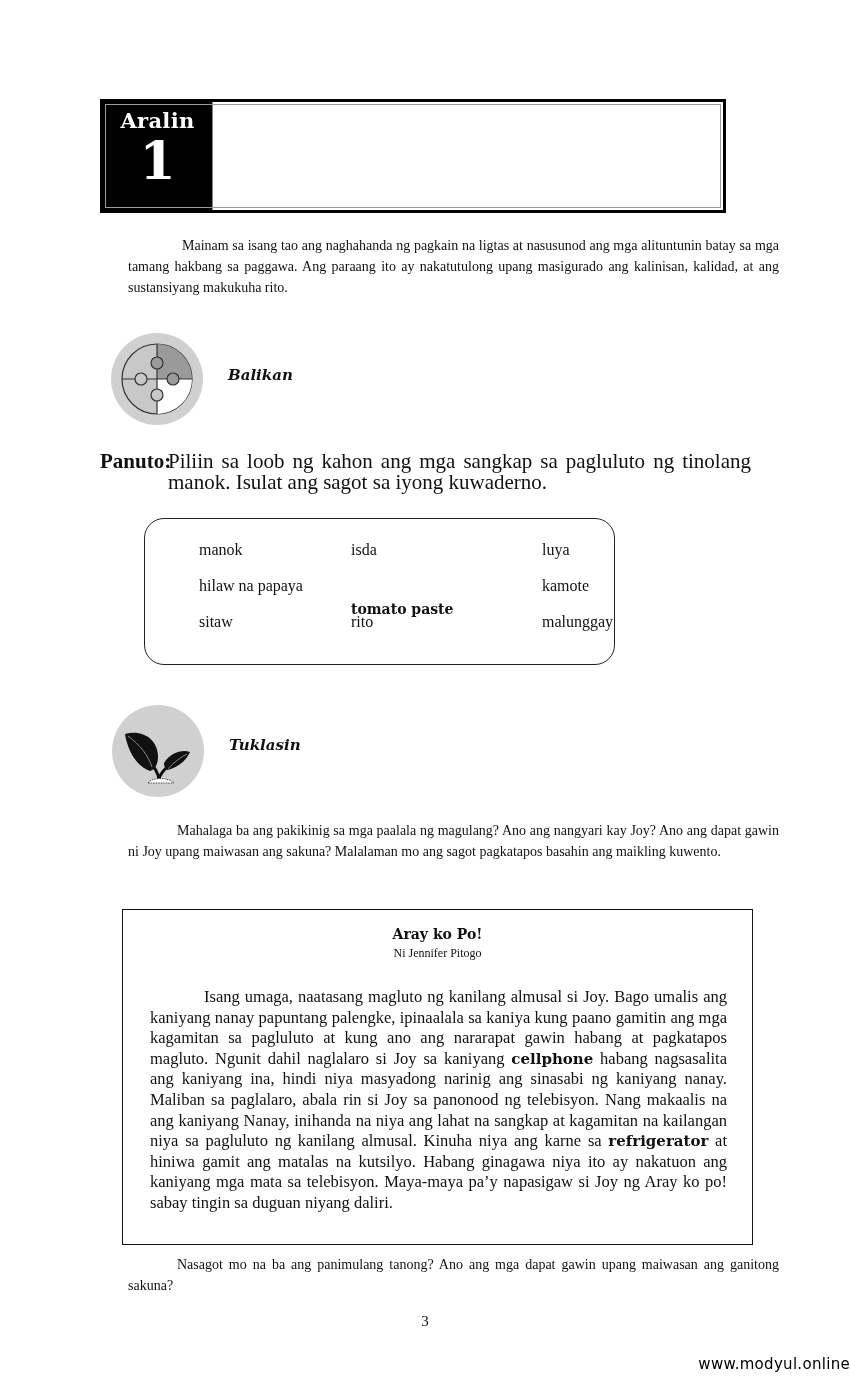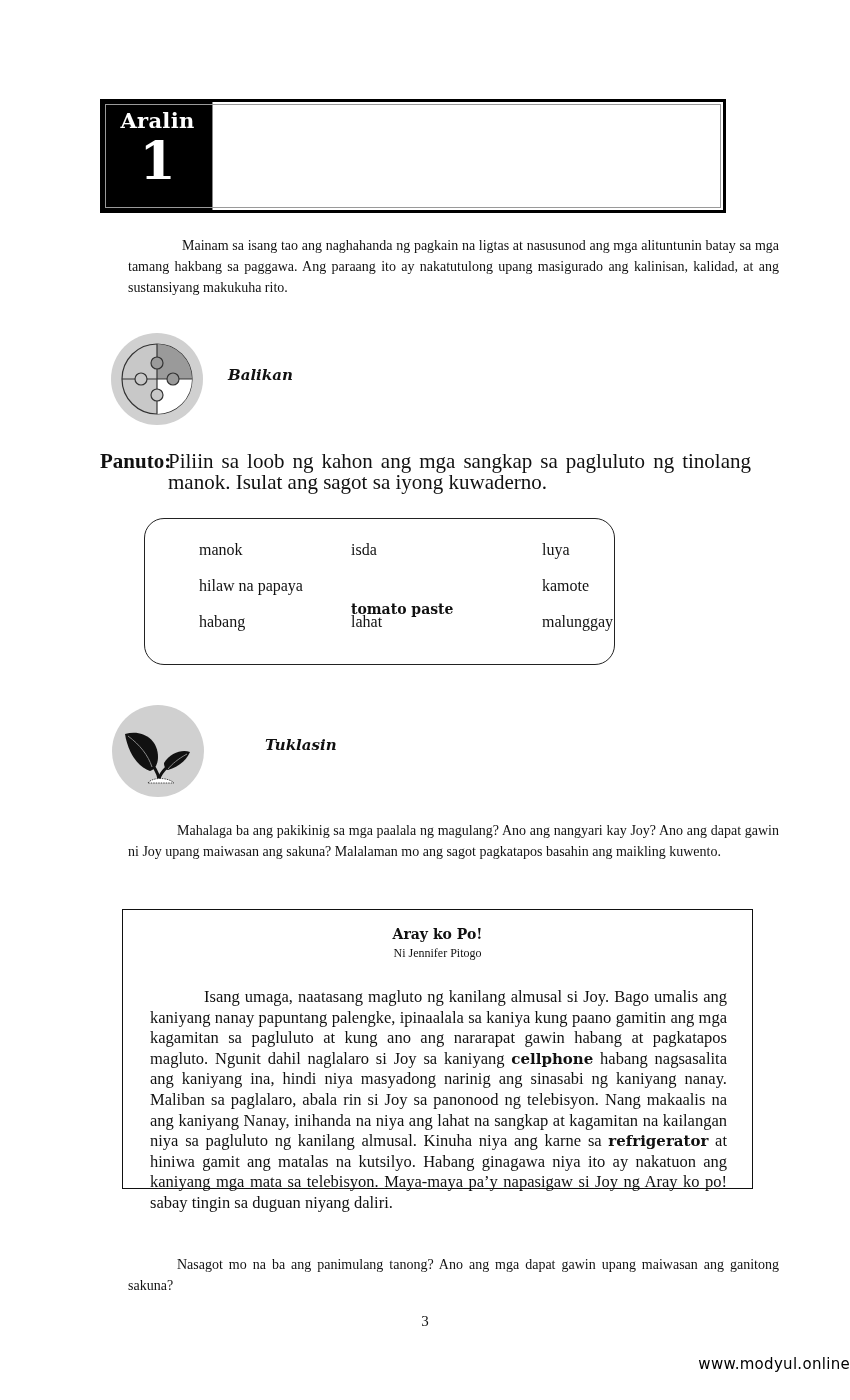--- a/index.html
+++ b/index.html
@@ -31,21 +31,21 @@
   .panuto-label { font-weight: bold; width: 68px; flex-shrink: 0; }
   .panuto-text { flex: 1; text-align: justify; }
 
   .word-box { position: absolute; left: 144px; top: 518px; width: 471px; height: 147px; border: 1.5px solid #222;
               border-radius: 20px; box-sizing: border-box; }
   .word-grid { position: absolute; left: 54px; top: 22px; display: grid;
                grid-template-columns: 152px 191px 160px; grid-auto-rows: 36px;
                font-family: "Liberation Serif", serif; font-size: 16px; }
   .word-grid .bold { font-weight: bold; font-family: "DejaVu Serif", serif; font-size: 14px; margin-top: 24px; }
 
-  .story-box { position: absolute; left: 122px; top: 909px; width: 631px; height: 280px; border: 1px solid #111; box-sizing: border-box; }
+  .story-box { position: absolute; left: 122px; top: 909px; width: 631px; height: 336px; border: 1px solid #111; box-sizing: border-box; }
   .story-title { position: absolute; top: 16px; left: 0; right: 0; text-align: center; font-family: "DejaVu Serif", serif; font-weight: bold; font-size: 14px; }
   .story-author { position: absolute; top: 36px; left: 0; right: 0; text-align: center; font-family: "Liberation Serif", serif; font-size: 12px; }
   .story-body { position: absolute; left: 27px; top: 77px; width: 577px; font-family: "Liberation Serif", serif;
                 font-size: 16.5px; line-height: 20.6px; text-align: justify; }
   .story-body .b { font-weight: bold; font-family: "DejaVu Serif", serif; font-size: 15px; }
 
   .page-num { position: absolute; left: 0; right: 0; top: 1313px; text-align: center; font-family: "Liberation Serif", serif; font-size: 15px; }
   .watermark { position: absolute; left: 0; right: 0; top: 1355px; text-align: right; font-family: "DejaVu Sans", sans-serif;
                font-size: 15px; color: #000000; letter-spacing: 0.3px; }
 </style>
@@ -85,38 +85,38 @@
 </div>
 
 <div class="word-box">
   <div class="word-grid">
     <span>manok</span>
     <span>isda</span>
     <span>luya</span>
     <span>hilaw na papaya</span>
     <span class="bold">tomato paste</span>
     <span>kamote</span>
-    <span>habang</span>
-    <span>lahat</span>
+    <span>sitaw</span>
+    <span>rito</span>
     <span>malunggay</span>
   </div>
 </div>
 
 <div class="section-icon" style="left:112px; top:705px;">
   <svg width="92" height="92" viewBox="0 0 92 92">
     <path d="M13 29 C30 24 46 34 46 52 C46 60 42 65 38 66 C26 62 16 48 13 29 Z" fill="#111"></path>
     <path d="M16 31 C28 40 36 50 40 62" stroke="#888" stroke-width="1" fill="none"></path>
     <path d="M78 47 C70 44 58 48 52 58 C52 62 54 65 56 65 C66 62 74 56 78 47 Z" fill="#111"></path>
     <path d="M75 49 C66 54 60 59 56 64" stroke="#888" stroke-width="1" fill="none"></path>
     <path d="M42 62 C44 66 46 68 47 74" stroke="#111" stroke-width="3" fill="none"></path>
     <path d="M55 62 C51 66 48 69 47 74" stroke="#111" stroke-width="3" fill="none"></path>
     <path d="M36 78 C40 72 56 72 62 78 Z" fill="#ffffff" stroke="#222" stroke-width="0.8" stroke-dasharray="1.5 1"></path>
   </svg>
 </div>
-<div class="section-title" style="left:229px; top:736px;margin-left:36px;">Tuklasin</div>
+<div class="section-title" style="left:229px; top:736px;">Tuklasin</div>
 
 <div class="para" style="top:820px;">
   <span class="indent" style="width:49px;"></span><span>Mahalaga ba ang pakikinig sa mga paalala ng magulang? Ano ang nangyari kay Joy? Ano ang dapat gawin ni Joy upang maiwasan ang sakuna? Malalaman mo ang sagot pagkatapos basahin ang maikling kuwento.</span>
 </div>
 
 <div class="story-box">
   <div class="story-title">Aray ko Po!</div>
   <div class="story-author">Ni Jennifer Pitogo</div>
   <div class="story-body"><span style="display:inline-block;width:54px;"></span><span>Isang umaga, naatasang magluto ng kanilang almusal si Joy. Bago umalis ang kaniyang nanay papuntang palengke, ipinaalala sa kaniya kung paano gamitin ang mga kagamitan sa pagluluto at kung ano ang nararapat gawin habang at pagkatapos magluto. Ngunit dahil naglalaro si Joy sa kaniyang </span><span class="b">cellphone</span><span> habang nagsasalita ang kaniyang ina, hindi niya masyadong narinig ang sinasabi ng kaniyang nanay. Maliban sa paglalaro, abala rin si Joy sa panonood ng telebisyon. Nang makaalis na ang kaniyang Nanay, inihanda na niya ang lahat na sangkap at kagamitan na kailangan niya sa pagluluto ng kanilang almusal. Kinuha niya ang karne sa </span><span class="b">refrigerator</span><span> at hiniwa gamit ang matalas na kutsilyo. Habang ginagawa niya ito ay nakatuon ang kaniyang mga mata sa telebisyon. Maya-maya pa’y napasigaw si Joy ng Aray ko po! sabay tingin sa duguan niyang daliri.</span></div>
 </div>

